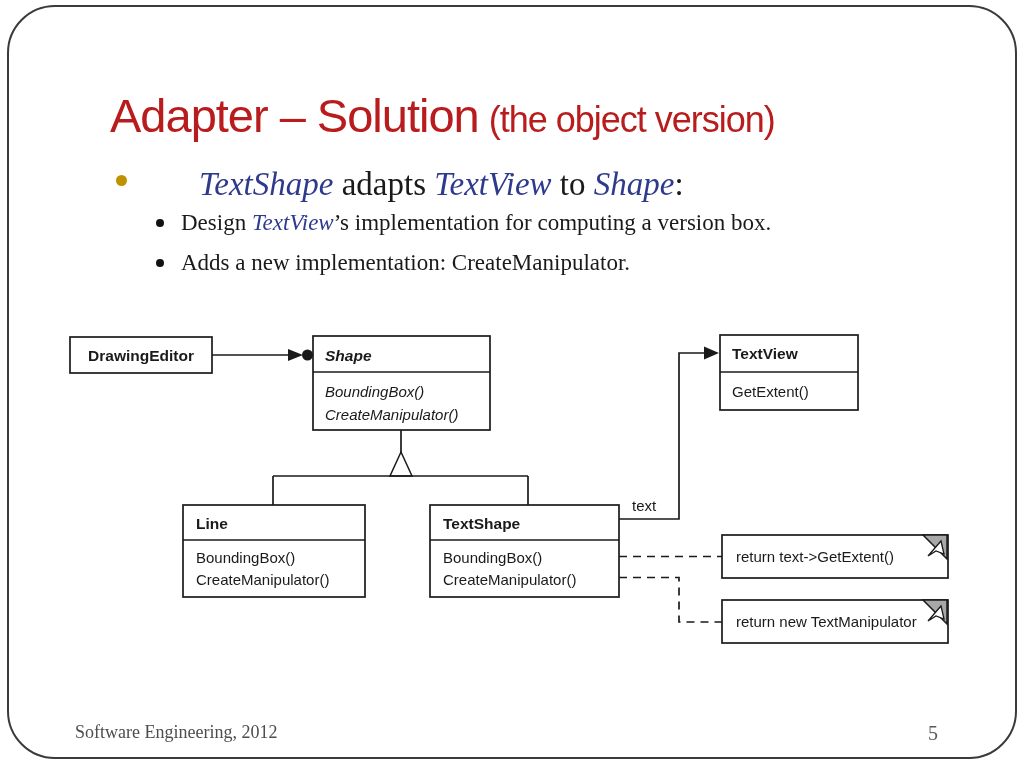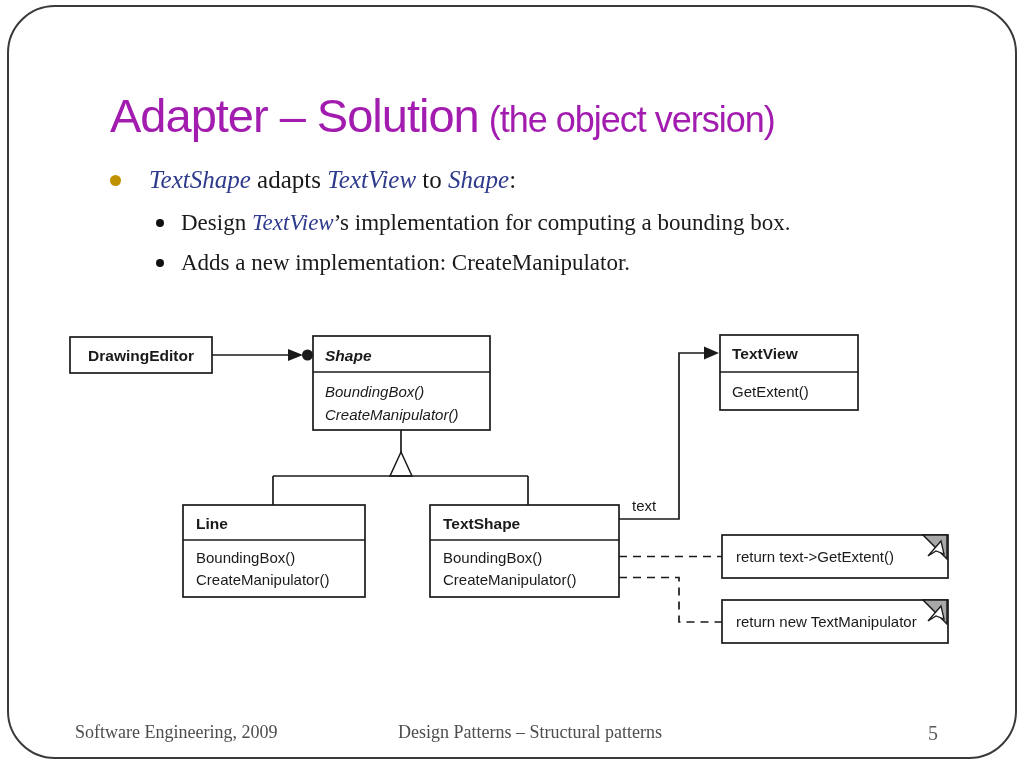--- a/index.html
+++ b/index.html
@@ -6,29 +6,29 @@
   body{
     width:1024px;height:768px;position:relative;background:#ffffff;
     font-family:"Liberation Sans", sans-serif;overflow:hidden;
   }
   .slide-frame{
     position:absolute;left:7px;top:5px;width:1006px;height:750px;
     border:2px solid #3a3a3a;border-radius:48px;background:#ffffff;
   }
   .title{
     position:absolute;left:110px;top:88px;width:860px;
-    color:#a21caf;letter-spacing:-1px;white-space:nowrap;
+    color:#b91c1c;letter-spacing:-1px;white-space:nowrap;
   }
   .title .main{font-size:47px;}
   .title .suffix{font-size:36px;margin-left:10px;}
   .bullet-row{
     position:absolute;display:flex;align-items:flex-start;
     font-family:"Liberation Serif", serif;color:#1a1a1a;
   }
-  .bullet-row.lvl1{left:110px;top:166px;font-size:25px;}
+  .bullet-row.lvl1{left:116px;top:166px;font-size:33px;gap:44px;}
   .bullet-row.lvl2{left:156px;font-size:23px;}
   .dot{
     border-radius:50%;flex:0 0 auto;
   }
   .dot.gold{width:11px;height:11px;background:#bf9000;margin:9px 28px 0 0;}
   .dot.black{width:8px;height:8px;background:#111;margin:9px 17px 0 0;}
   .seg-em{font-style:italic;color:#2e3a8c;}
   .footer{
     position:absolute;top:722px;left:0;width:1024px;height:30px;
     font-family:"Liberation Serif", serif;color:#4d4d4d;font-size:18px;
@@ -61,21 +61,21 @@
   <span class="main">Adapter – Solution</span><span class="suffix">(the object version)</span>
 </div>
 
 <div class="bullet-row lvl1" style="top:166px">
   <span class="dot gold"></span>
   <span><span class="seg-em">TextShape</span><span> adapts </span><span class="seg-em">TextView</span><span> to </span><span class="seg-em">Shape</span><span>:</span></span>
 </div>
 
 <div class="bullet-row lvl2" style="top:210px">
   <span class="dot black"></span>
-  <span><span>Design </span><span class="seg-em">TextView</span><span>’s implementation for computing a bounding box.</span></span>
+  <span><span>Design </span><span class="seg-em">TextView</span><span>’s implementation for computing a version box.</span></span>
 </div>
 
 <div class="bullet-row lvl2" style="top:250px">
   <span class="dot black"></span>
   <span><span>Adds a new implementation: CreateManipulator.</span></span>
 </div>
 
 <svg class="diagram" width="1024" height="768" viewBox="0 0 1024 768">
 
   <g>
@@ -154,16 +154,15 @@
 
   <g>
     <rect class="box" x="722" y="600" width="226" height="43"></rect>
     <polygon class="fold" points="923,600 947,600 947,624"></polygon>
     <polygon class="fold-arrow" points="928,621 941,606 944,619 936,616"></polygon>
     <text class="note-text" x="736" y="627">return new TextManipulator</text>
   </g>
 </svg>
 
 <div class="footer">
-  <span class="f-left">Software Engineering, 2009</span>
-  <span class="f-center">Design Patterns – Structural patterns</span>
+  <span class="f-left">Software Engineering, 2012</span>
   <span class="f-page">5</span>
 </div>
 
 </body></html>

